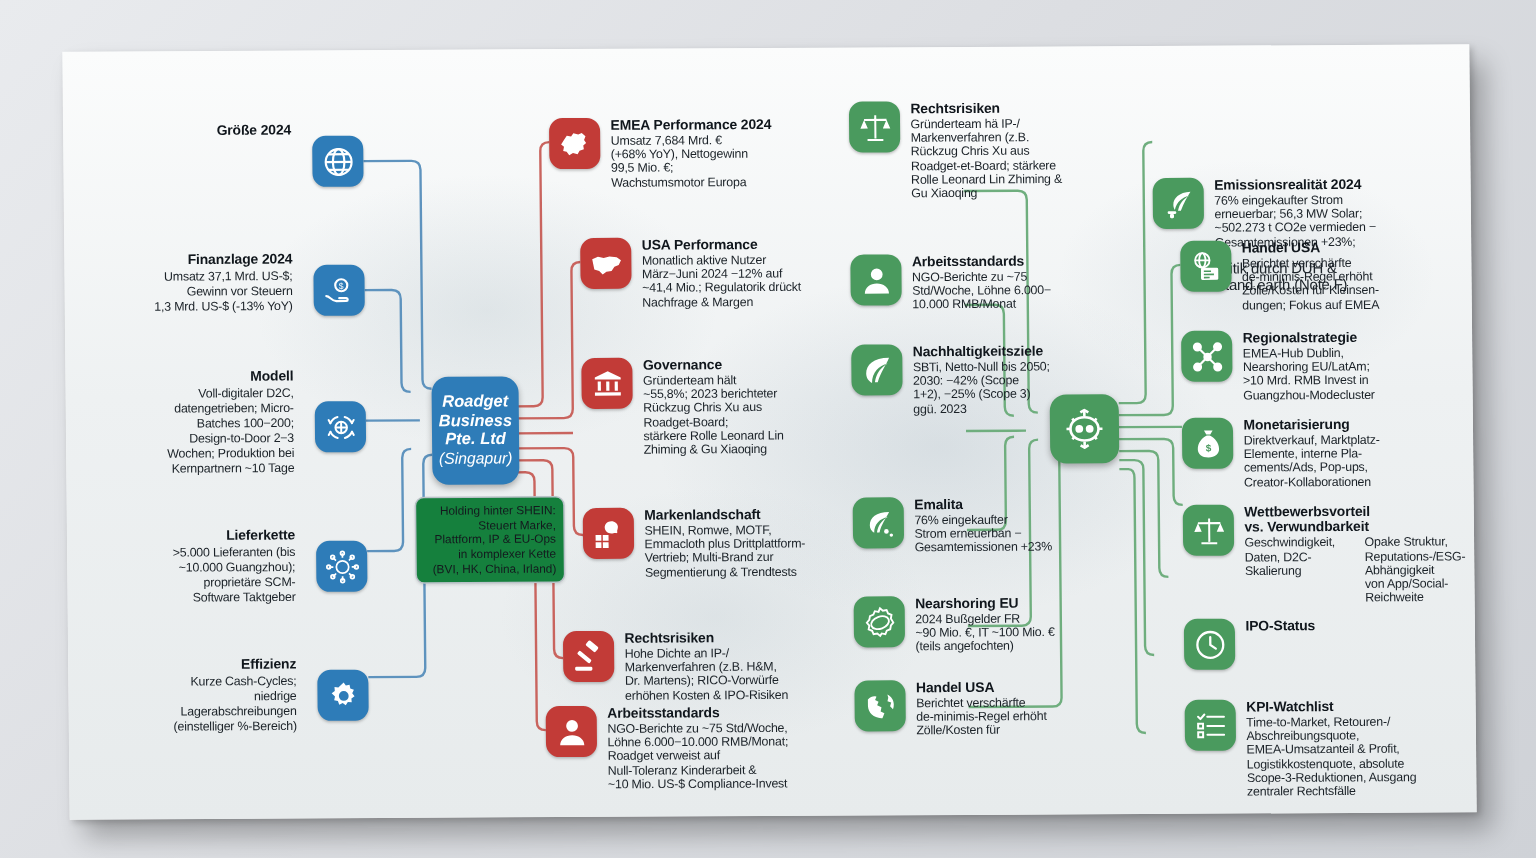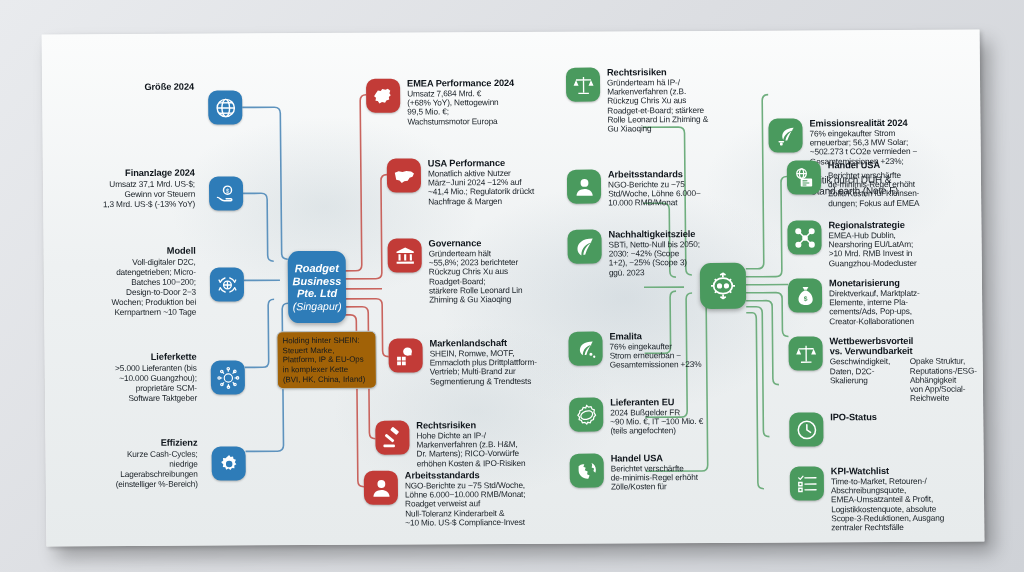--- a/index.html
+++ b/index.html
@@ -54,22 +54,22 @@
 
   
   .hub{
     position:absolute;border-radius:11px;display:flex;flex-direction:column;
     align-items:center;justify-content:center;text-align:center;
     color:#fff;font-weight:bold;box-shadow:0 2px 4px rgba(0,0,0,.3);font-style:italic;
   }
   .hub .l1{font-size:11px;line-height:1.18;}
   .hub .l2{font-size:10.5px;font-weight:normal;}
   .note{
-    position:absolute;background:#a16207;border:1px solid #b9c2c8;border-radius:6px;
-    text-align:left;font-size:7.9px;line-height:1.22;color:#14191e;padding:4px 5px;
+    position:absolute;background:#15803d;border:1px solid #b9c2c8;border-radius:6px;
+    text-align:right;font-size:7.9px;line-height:1.22;color:#14191e;padding:4px 5px;
     white-space:pre-line;box-shadow:0 1px 2px rgba(0,0,0,.12);
   }
   .hub2{
     position:absolute;width:46px;height:46px;border-radius:11px;
     display:flex;align-items:center;justify-content:center;
     box-shadow:0 2px 4px rgba(0,0,0,.3);
   }
   .hub2 svg{width:32px;height:32px;}
 </style>
 </head>
@@ -384,21 +384,21 @@
       </div>
 
       <div class="node" style="left:524px;top:366px;width:196px;">
         <div class="chip" style="background:#4A9A5E;">
           <svg viewBox="0 0 24 24" fill="none" stroke="#fff" stroke-width="1.3">
               <path d="M12 2l2 1.7 2.6-.5 1 2.4 2.4 1-.5 2.6L21.2 12l-1.7 2-.5 2.6-2.4 1-1 2.4-2.6-.5L12 21.2 10 19.5l-2.6.5-1-2.4-2.4-1 .5-2.6L2.8 12l1.7-2 .5-2.6 2.4-1 1-2.4L11 4.5z"></path>
               <ellipse cx="12" cy="12" rx="6.4" ry="4.2" transform="rotate(-20 12 12)"></ellipse>
             </svg>
         </div>
         <div class="txt">
-            <div class="ttl">Lieferanten EU</div>
+            <div class="ttl">Nearshoring EU</div>
             <div class="bdy">2024 Bußgelder FR
 ~90 Mio. €, IT ~100 Mio. €
 (teils angefochten)</div>
           </div>
       </div>
 
       <div class="node" style="left:524px;top:422px;width:196px;">
         <div class="chip" style="background:#4A9A5E;">
           <svg viewBox="0 0 24 24" fill="#fff" stroke="none">
               <path d="M3 7c2-2 4-2.6 6-2l-1 2.4 2.4 1.2-1 2.4 3 1.4-.6 3 2.6 1.2-1.4 3.4c-5.6.4-10-3.6-10-8.6C3 9.6 3 8.2 3 7z"></path>

